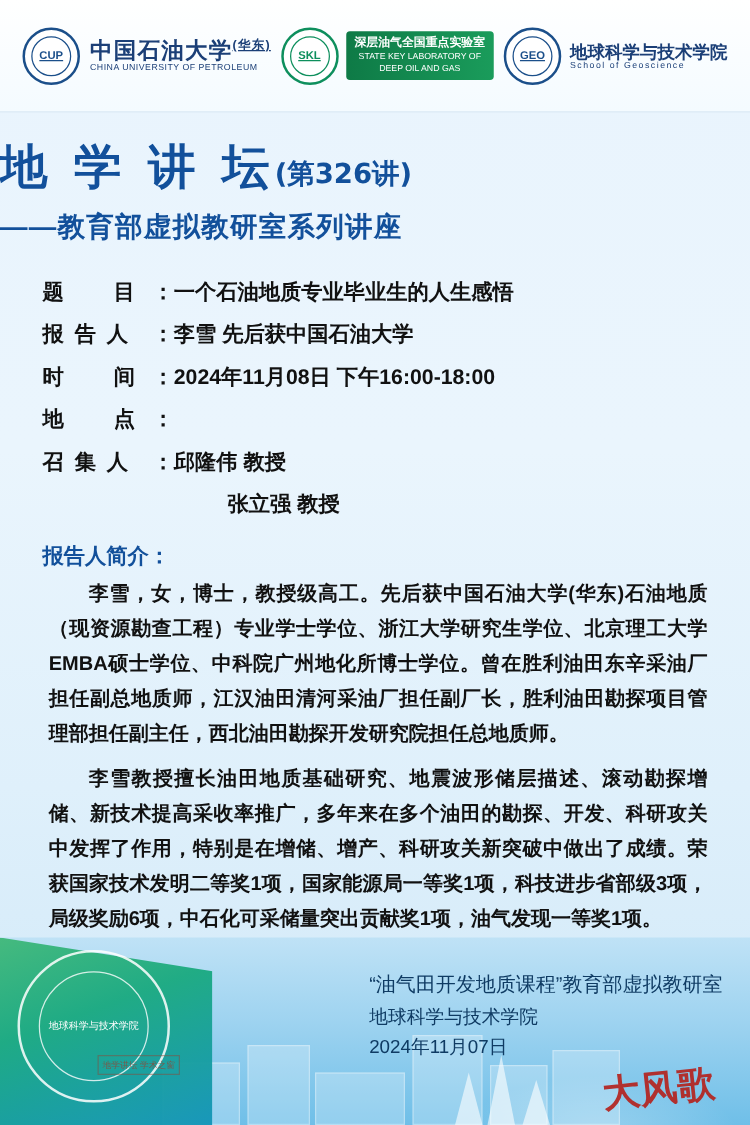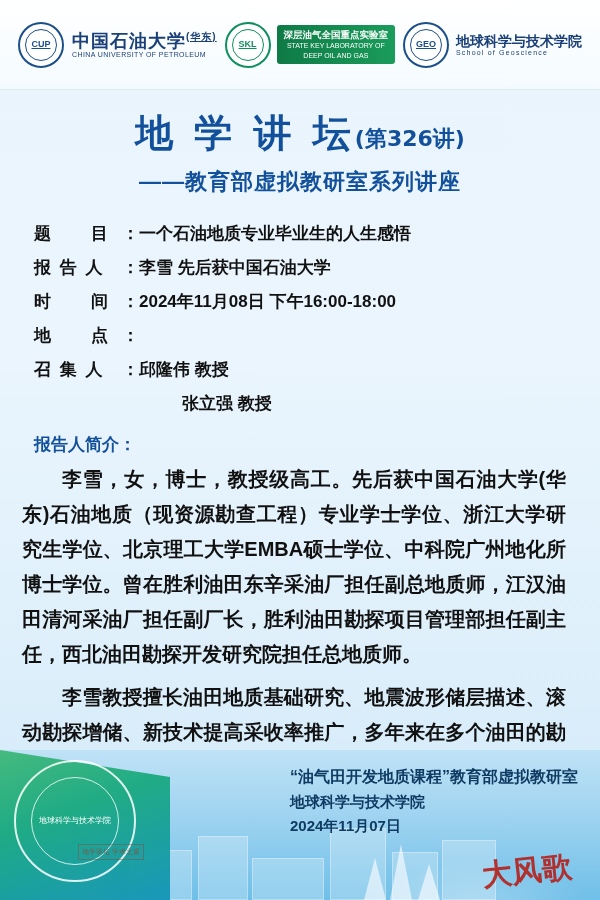--- a/index.html
+++ b/index.html
@@ -42,21 +42,21 @@
     font-weight:bold;
   }
   .lab-text .l1{font-size:9.5px;display:block;}
   .lab-text .l2{display:block;font-size:7px;font-weight:normal;}
   .lab-text .l3{display:block;font-size:7px;font-weight:normal;}
   .geo-right{display:flex;align-items:center;gap:7px;}
   .geo-cn{font-size:14px;font-weight:bold;color:#1b3f77;line-height:1.15;}
   .geo-en{font-size:7px;color:#1b3f77;letter-spacing:1.2px;}
 
   
-  .title-wrap{text-align:center;padding:18px 0 4px;}
+  .title-wrap{text-align:left;padding:18px 0 4px;}
   .title-main{
     font-size:38px;font-weight:bold;color:#12509b;letter-spacing:4px;
     font-family:"DejaVu Sans","Liberation Sans",sans-serif;
   }
   .title-main .sess{font-size:22px;letter-spacing:0;}
   .title-sub{
     margin-top:8px;font-size:22px;font-weight:bold;color:#12509b;letter-spacing:1px;
   }
 
   
@@ -69,21 +69,21 @@
   }
   .info-colon{flex:0 0 12px;font-weight:bold;}
   .info-value{flex:1;font-weight:bold;}
   .info-value.sub{padding-left:0;margin-left:48px;}
 
   
   .bio-title{
     margin:12px 34px 0 34px;font-size:17px;font-weight:bold;color:#12509b;
   }
   .bio{
-    margin:6px 34px 0 22px;font-size:20px;color:#111;line-height:1.75;text-align:justify;
+    margin:6px 34px 0 39px;font-size:16px;color:#111;line-height:1.75;text-align:justify;
     font-weight:bold;
   }
   .bio p{margin:0 0 8px 0;text-indent:2em;}
 
   
   .footer{
     position:absolute;left:0;bottom:0;width:600px;height:150px;
   }
   .footer-bg{
     position:absolute;inset:0;
@@ -108,22 +108,22 @@
   .circle-seal{
     position:absolute;left:14px;bottom:18px;width:118px;height:118px;border-radius:50%;
     border:2px solid rgba(255,255,255,.85);color:#fff;
     display:flex;align-items:center;justify-content:center;
   }
   .circle-seal .cs-inner{
     width:86px;height:86px;border-radius:50%;border:1px solid rgba(255,255,255,.8);
     display:flex;align-items:center;justify-content:center;font-size:8px;text-align:center;line-height:1.2;
   }
   .footer-right{
-    position:absolute;right:22px;bottom:62px;text-align:left;color:#0f3b63;
-    font-size:15px;font-weight:bold;line-height:1.6;
+    position:absolute;right:22px;bottom:50px;text-align:left;color:#0f3b63;
+    font-size:15px;font-weight:normal;line-height:1.6;
   }
   .footer-right .l1{font-size:16px;}
   .calligraphy{
     position:absolute;right:28px;bottom:8px;color:#b4241f;font-size:30px;font-weight:bold;
     font-family:"DejaVu Serif","Liberation Serif",serif;transform:rotate(-6deg);opacity:.92;
   }
   .trees{
     position:absolute;right:150px;bottom:0;width:90px;height:70px;
   }
   .tree{position:absolute;bottom:0;width:0;height:0;border-left:11px solid transparent;border-right:11px solid transparent;border-bottom:42px solid rgba(255,255,255,.6);}

